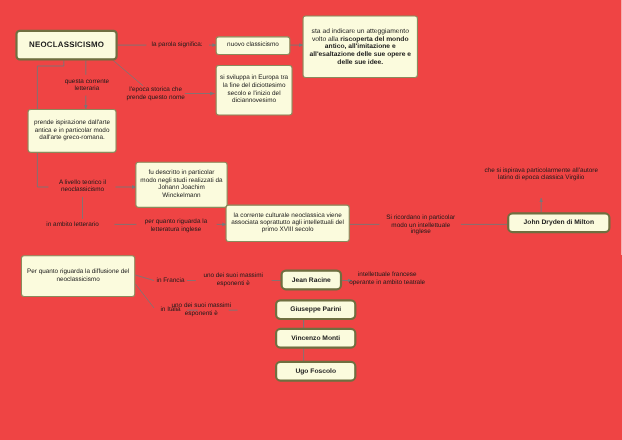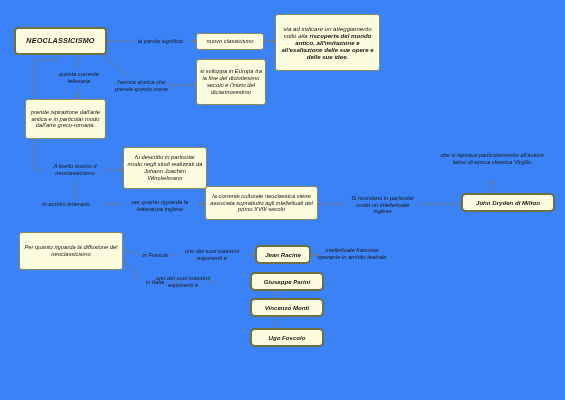--- a/index.html
+++ b/index.html
@@ -8,23 +8,22 @@
     background: #ffffff;
   }
   body {
     font-family: "Liberation Sans", sans-serif;
     color: #111111;
   }
   #canvas {
     position: relative;
     width: 565px;
     height: 400px;
-    background: #3b82f6;
+    background: #ef4444;
     overflow: hidden;
-    font-style: italic;
   }
   #edges {
     position: absolute;
     left: 0;
     top: 0;
     width: 565px;
     height: 400px;
     pointer-events: none;
   }
   .node {

